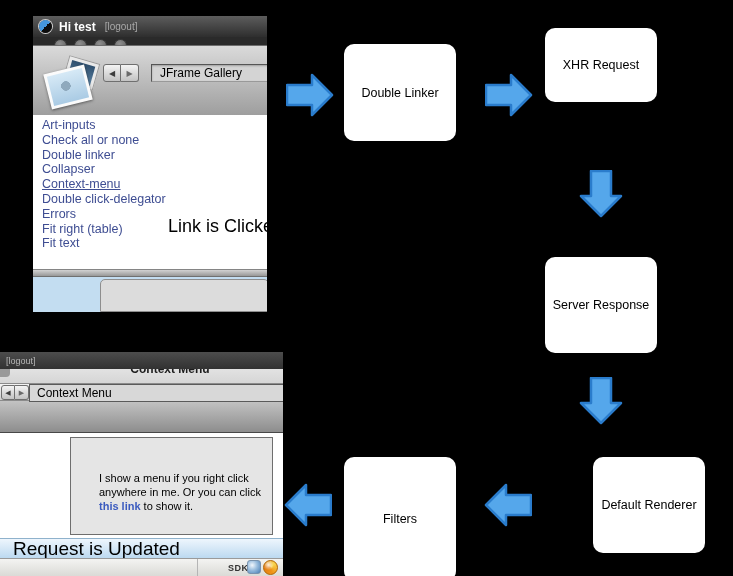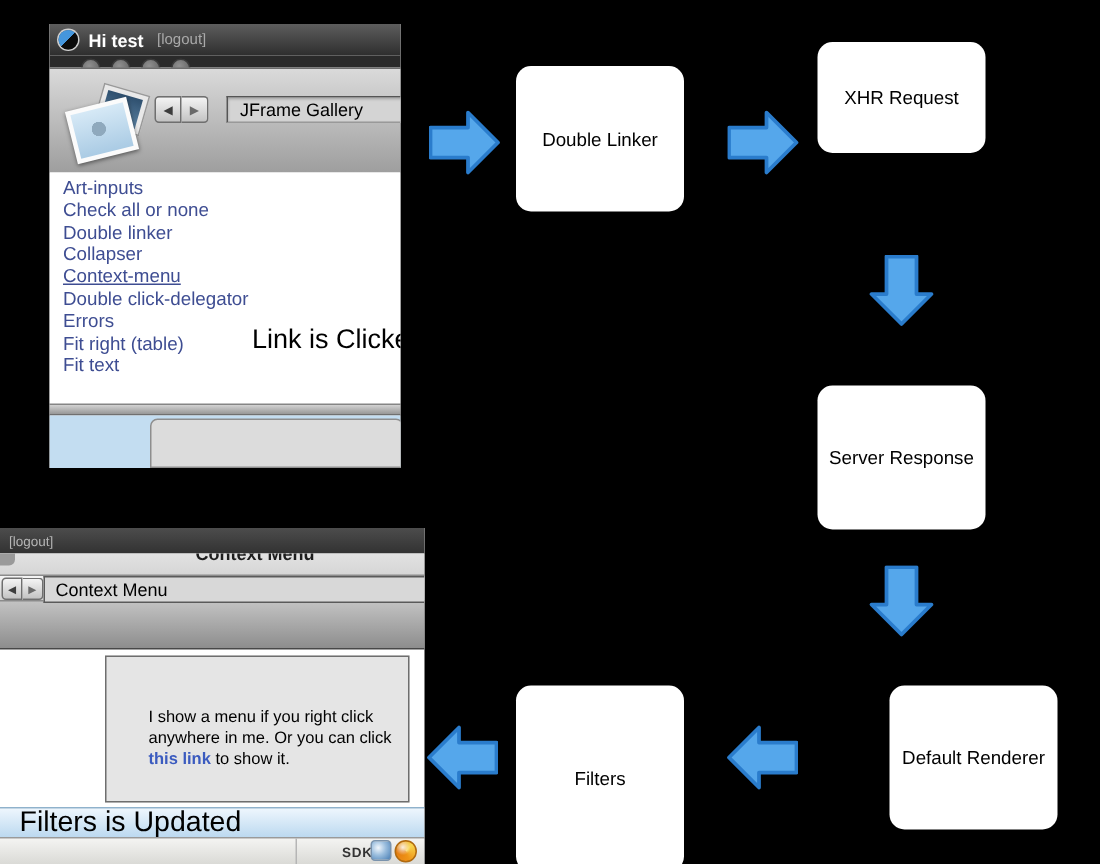--- a/index.html
+++ b/index.html
@@ -229,21 +229,21 @@
         <div class="seg-btn last">▶</div>
       </div>
       <div class="w2-field">Context Menu</div>
     </div>
     <div class="w2-graybox">
       <div>I show a menu if you right click</div>
       <div>anywhere in me. Or you can click</div>
       <div><span class="inline-link">this link</span><span> to show it.</span></div>
     </div>
     <div class="w2-bluebar"></div>
-    <div class="w2-caption">Filters is Updated</div>
+    <div class="w2-caption">Request is Updated</div>
     <div class="w2-bottombar">
       <div class="w2-divider"></div>
       <span class="sdk-label">SDK</span>
       <span class="sdk-icon-1"></span>
       <span class="sdk-icon-2"></span>
     </div>
   </div>
 
 </div>
 

